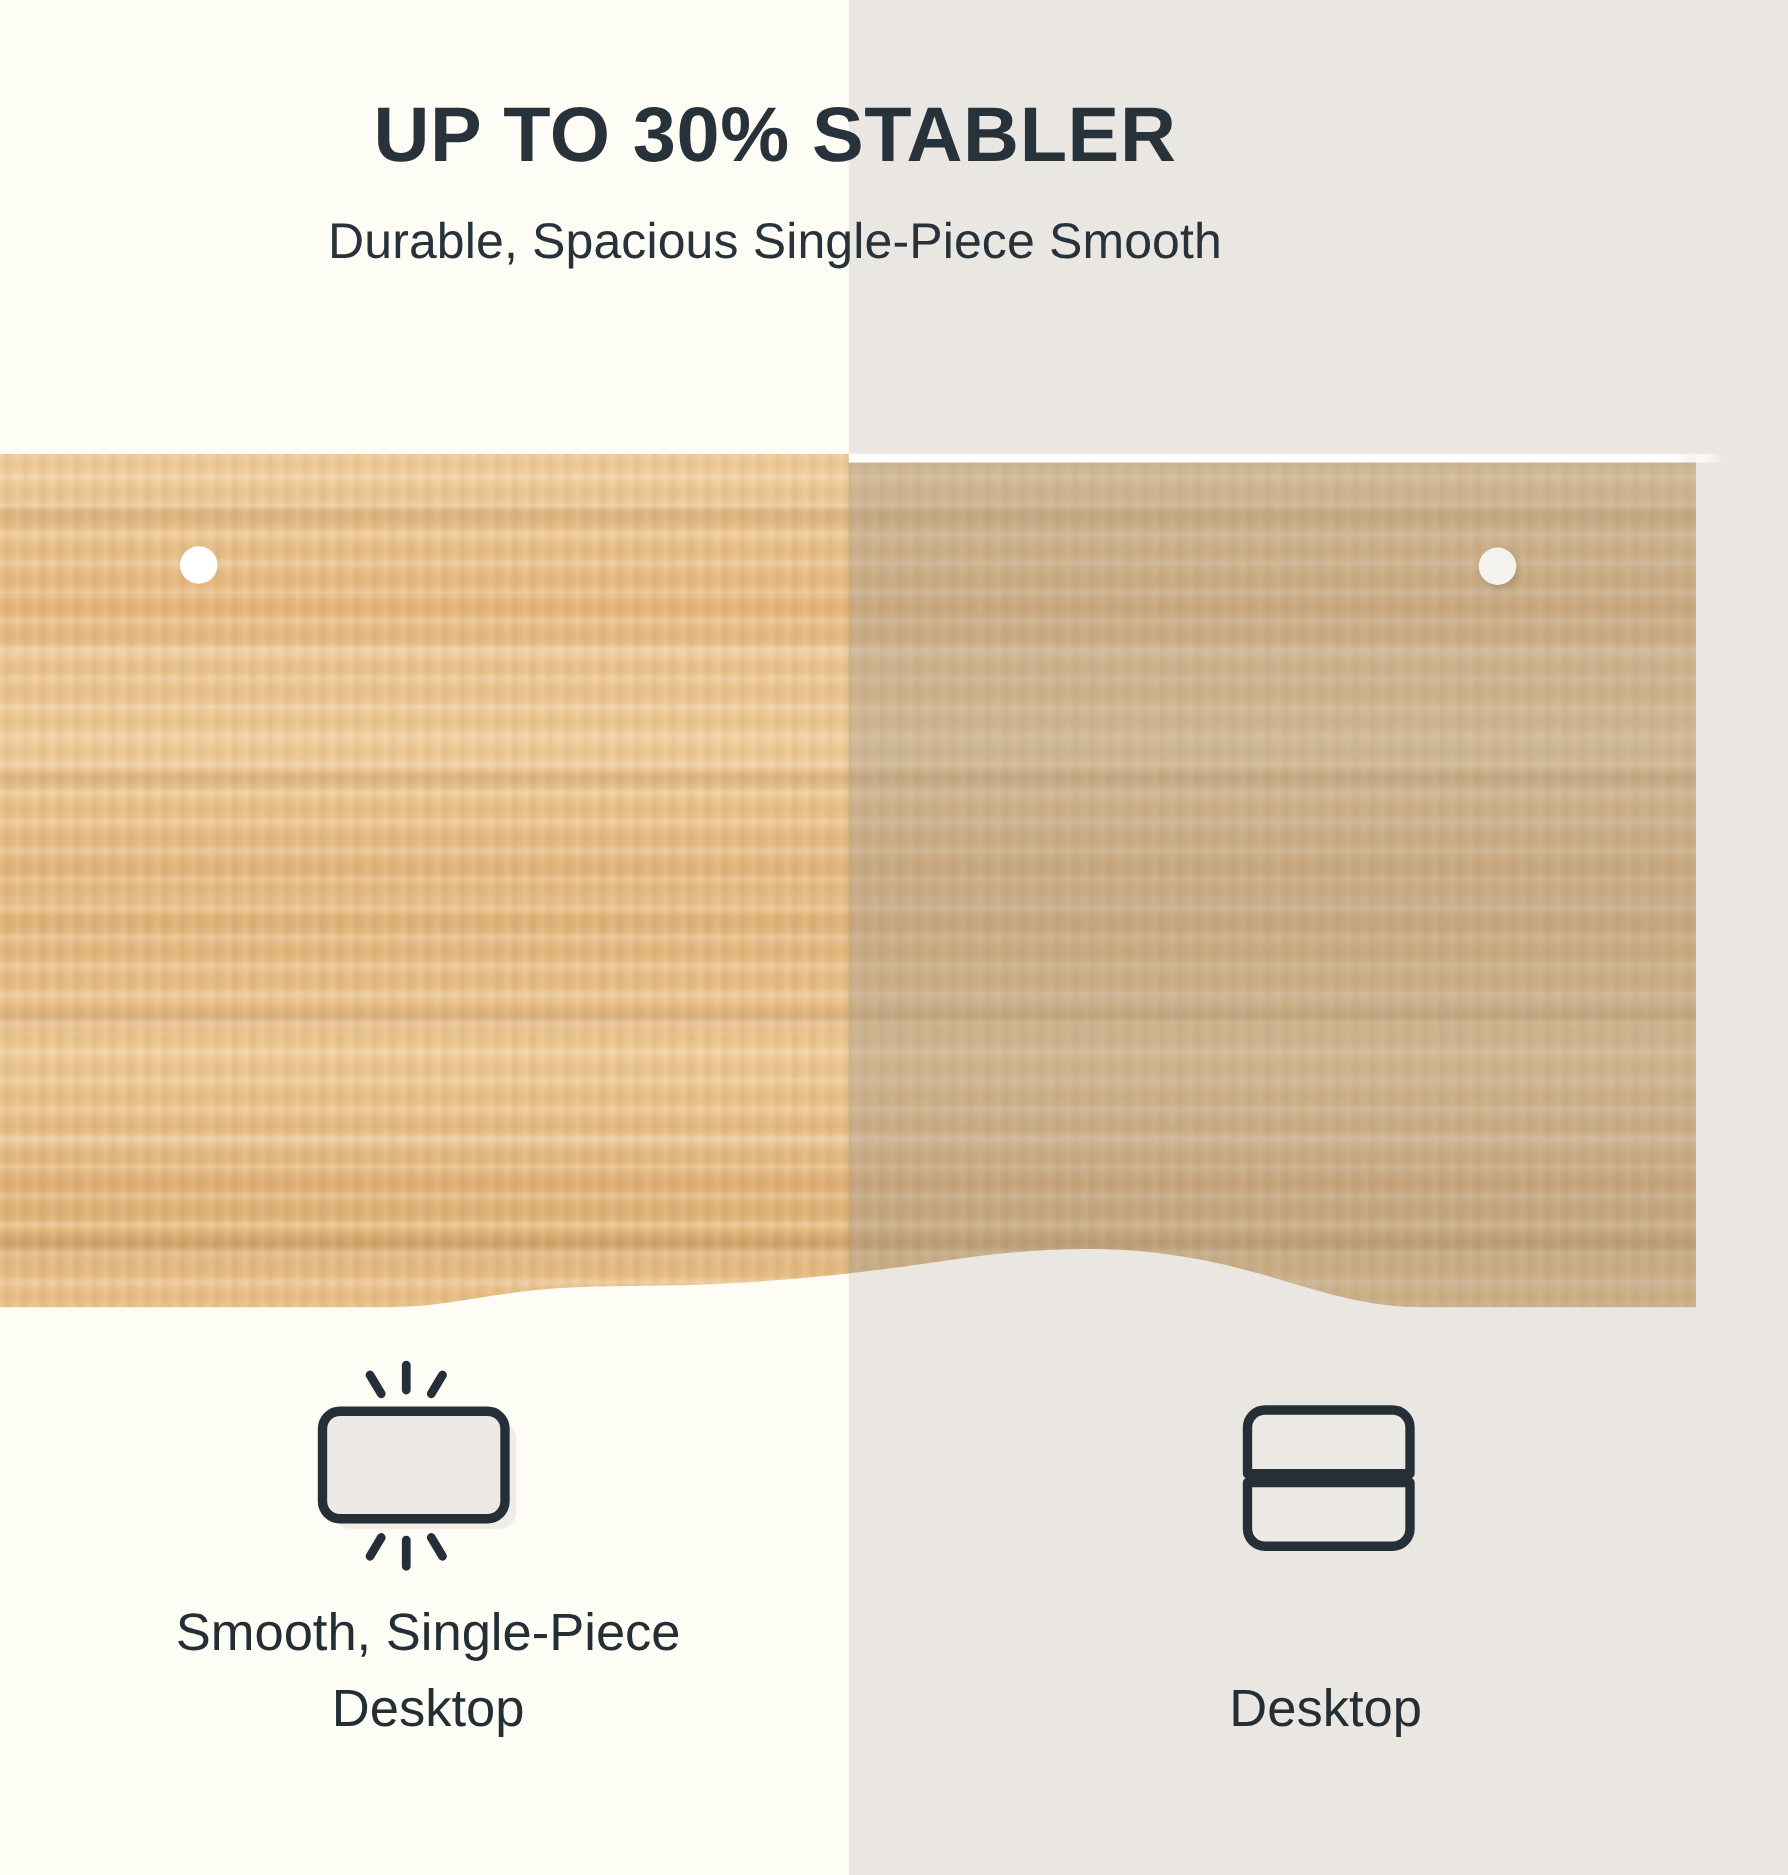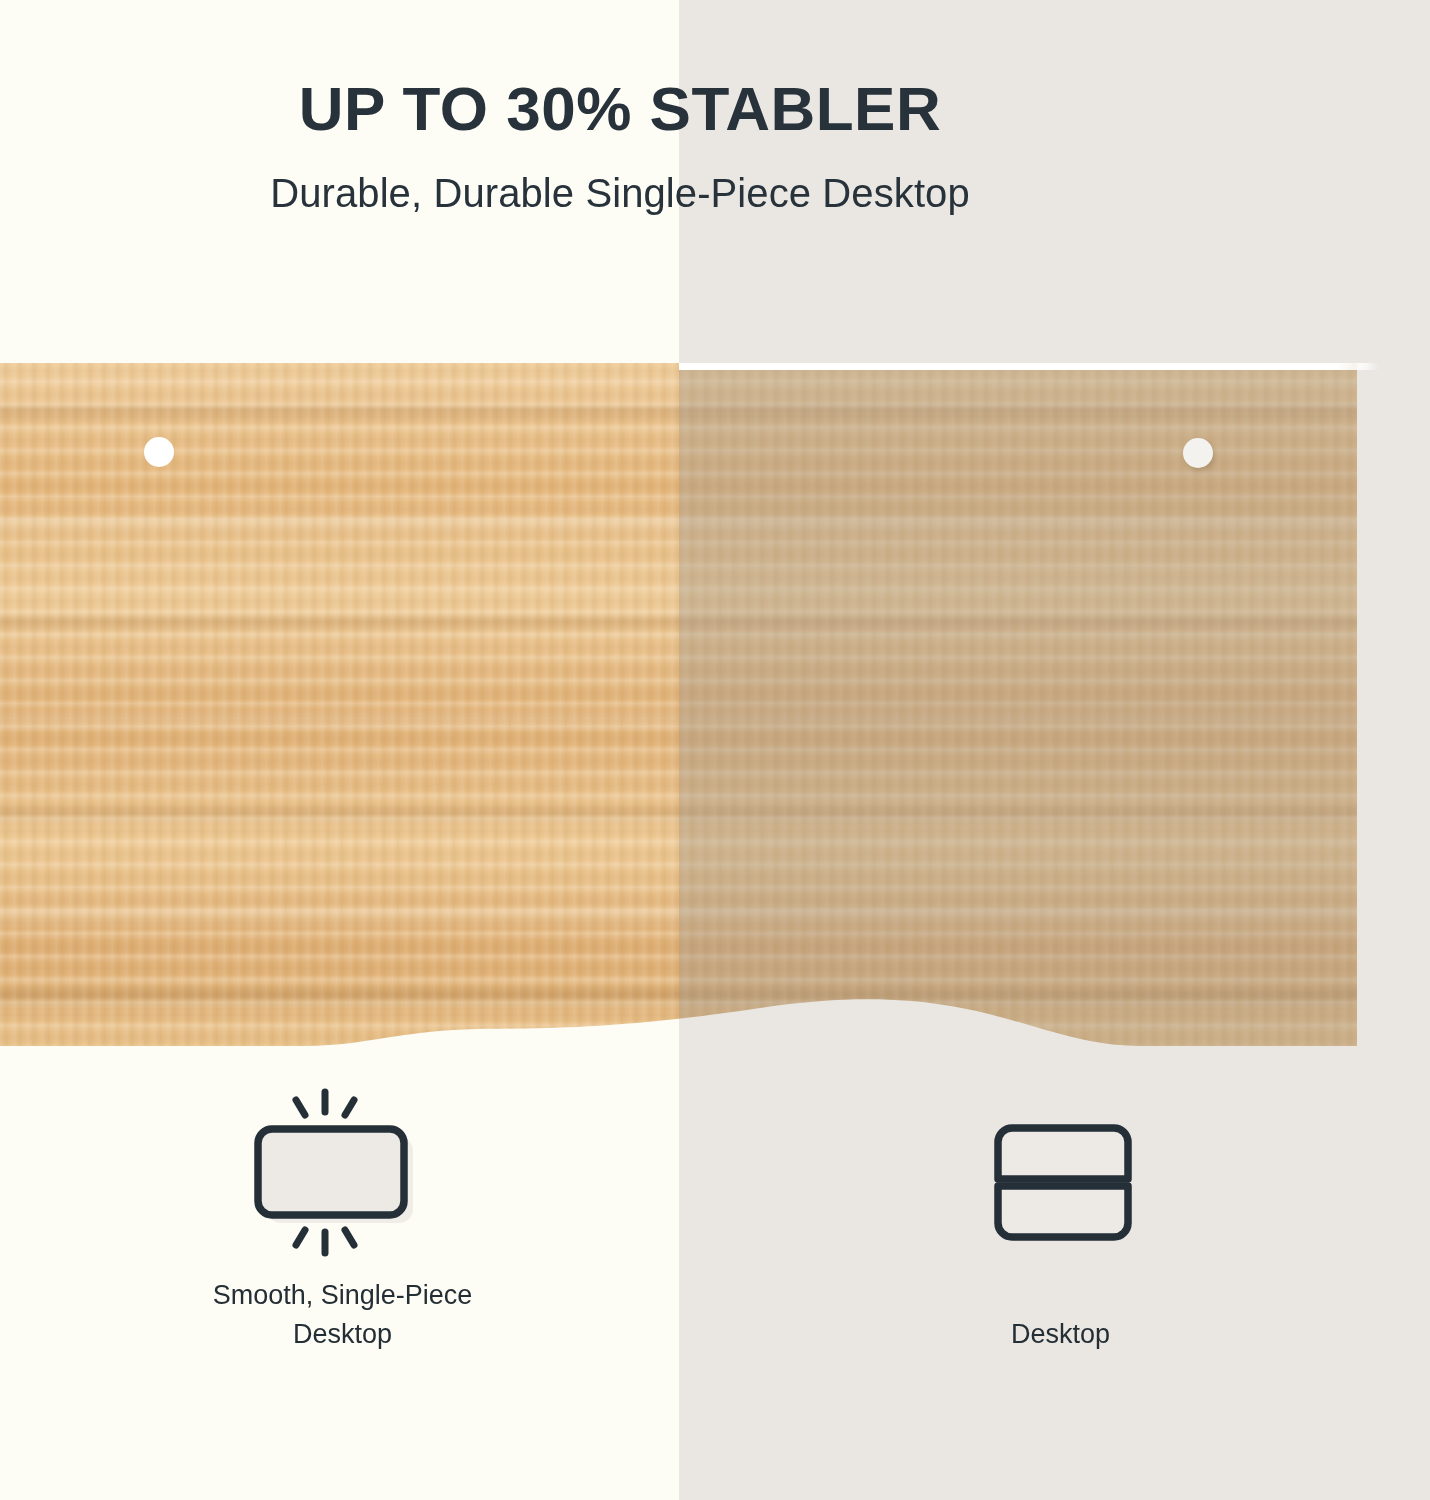--- a/index.html
+++ b/index.html
@@ -181,42 +181,42 @@
     align-items:center;
   }
   .cell-icon{
     height:175px;
     display:flex;
     align-items:center;
     justify-content:center;
   }
   .cell-caption{
     margin-top:16px;
-    font-size:27px;
+    font-size:42px;
     line-height:1.45;
     color:#242E35;
     text-align:center;
     max-width:520px;
   }
   .cell-left  .cell-caption{ transform:translateX(-15px); }
   .cell-right .cell-caption{ transform:translateX(-12px); }
   .cell-left  .cell-icon{ transform:translateX(-18px); }
   .cell-right .cell-icon{ transform:translateX(-10px); }
 </style>
 </head>
 <body>
 
 <div id="page">
 
   <div class="bg-left"></div>
   <div class="bg-right"></div>
 
   <div class="header">
     <div class="headline">UP TO 30% STABLER</div>
-    <div class="subhead">Durable, Durable Single-Piece Desktop</div>
+    <div class="subhead">Durable, Spacious Single-Piece Smooth</div>
   </div>
 
   <div class="desk-band">
     <div class="desk-clip">
       <div class="wood"></div>
       <div class="desk-tint"></div>
       <div class="desk-tint-2"></div>
     </div>
   </div>
 

